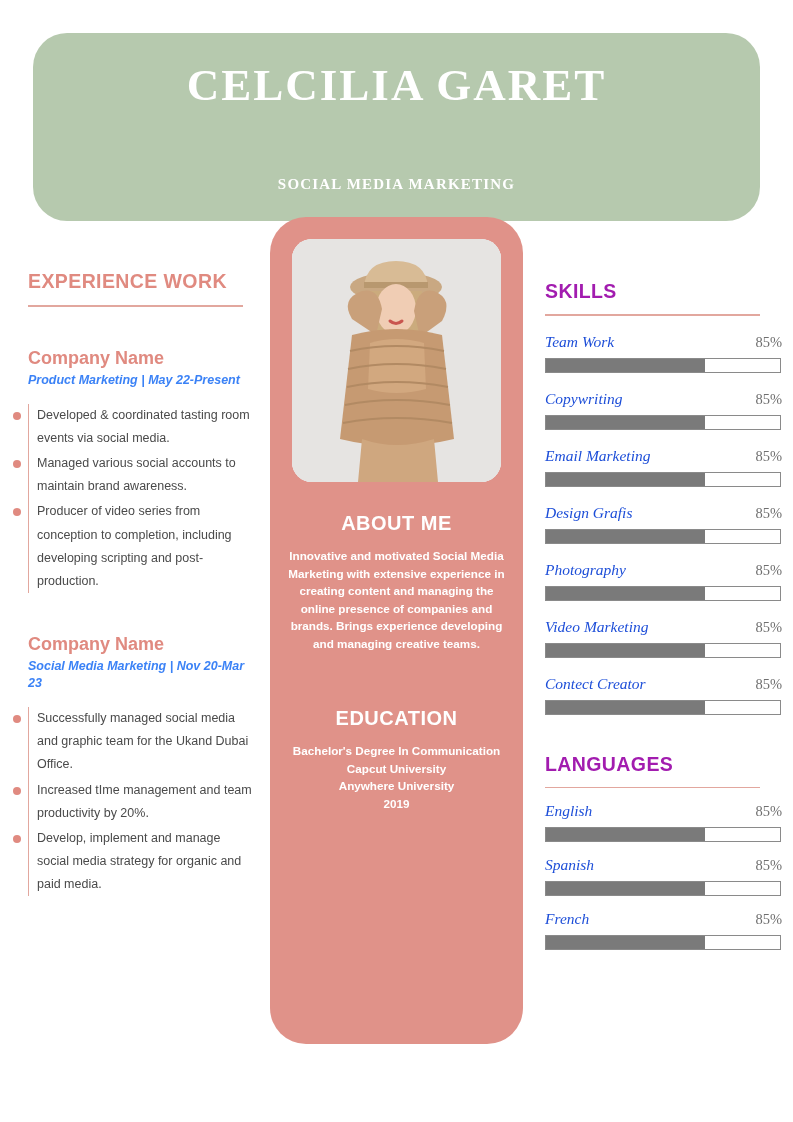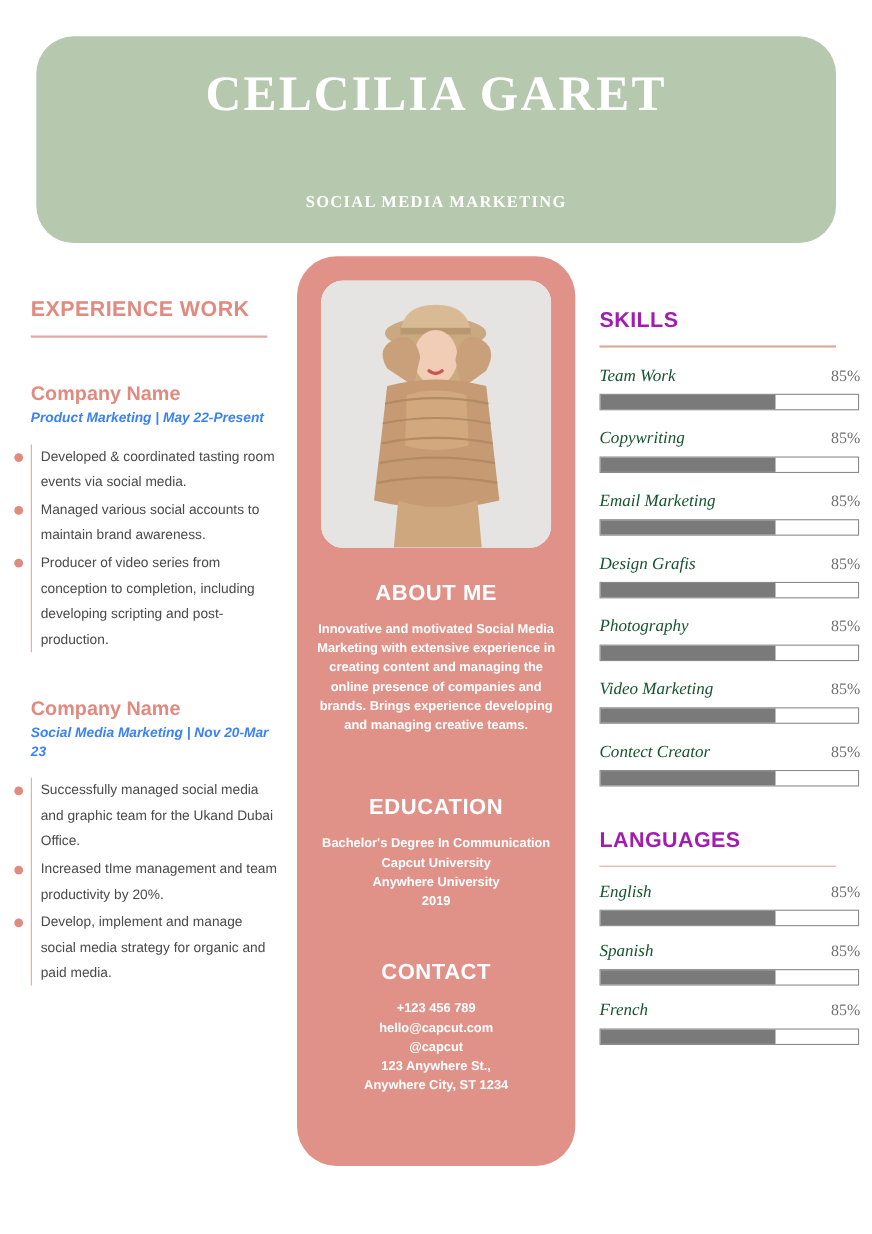--- a/index.html
+++ b/index.html
@@ -98,21 +98,21 @@
     position: absolute;
     left: -24.5px; top: 8px;
     width: 8px; height: 8px;
     border-radius: 50%;
     background: #e08a80;
   }
 
   
   .center-card {
     position: absolute;
-    left: 270px; top: 233px;
+    left: 270px; top: 217px;
     width: 253px; height: 827px;
     background: #e09289;
     border-radius: 36px;
     color: #ffffff;
     text-align: center;
     text-decoration: underline;
   }
   .photo-frame {
     position: absolute;
     left: 22px; top: 22px;
@@ -162,21 +162,21 @@
   .skill { margin-top: 17px; }
   .skill-head {
     display: flex;
     justify-content: space-between;
     align-items: baseline;
   }
   .skill-name {
     font-family: "Liberation Serif", serif;
     font-style: italic;
     font-size: 15.5px;
-    color: #14532d;
+    color: #1d4ed8;
   }
   .skill-pct {
     font-family: "Liberation Serif", serif;
     font-size: 14.5px;
     color: #6f6f6f;
   }
   .bar-outer {
     margin-top: 7px;
     width: 236px; height: 15px;
     background: #ffffff;
@@ -289,30 +289,20 @@
     <div class="edu-wrap card-section">
       <div class="card-heading">EDUCATION</div>
       <div class="card-body">
         <div>Bachelor's Degree In Communication</div>
         <div>Capcut University</div>
         <div>Anywhere University</div>
         <div>2019</div>
       </div>
     </div>
 
-    <div class="contact-wrap card-section">
-      <div class="card-heading">CONTACT</div>
-      <div class="card-body">
-        <div>+123  456 789</div>
-        <div>hello@capcut.com</div>
-        <div>@capcut</div>
-        <div>123 Anywhere St.,</div>
-        <div>Anywhere City, ST 1234</div>
-      </div>
-    </div>
   </div>
 
   <div class="right-col">
     <div class="section-title-right">SKILLS</div>
     <div class="rule-right"></div>
 
     <div class="skill">
       <div class="skill-head">
         <span class="skill-name">Team Work</span>
         <span class="skill-pct">85%</span>

